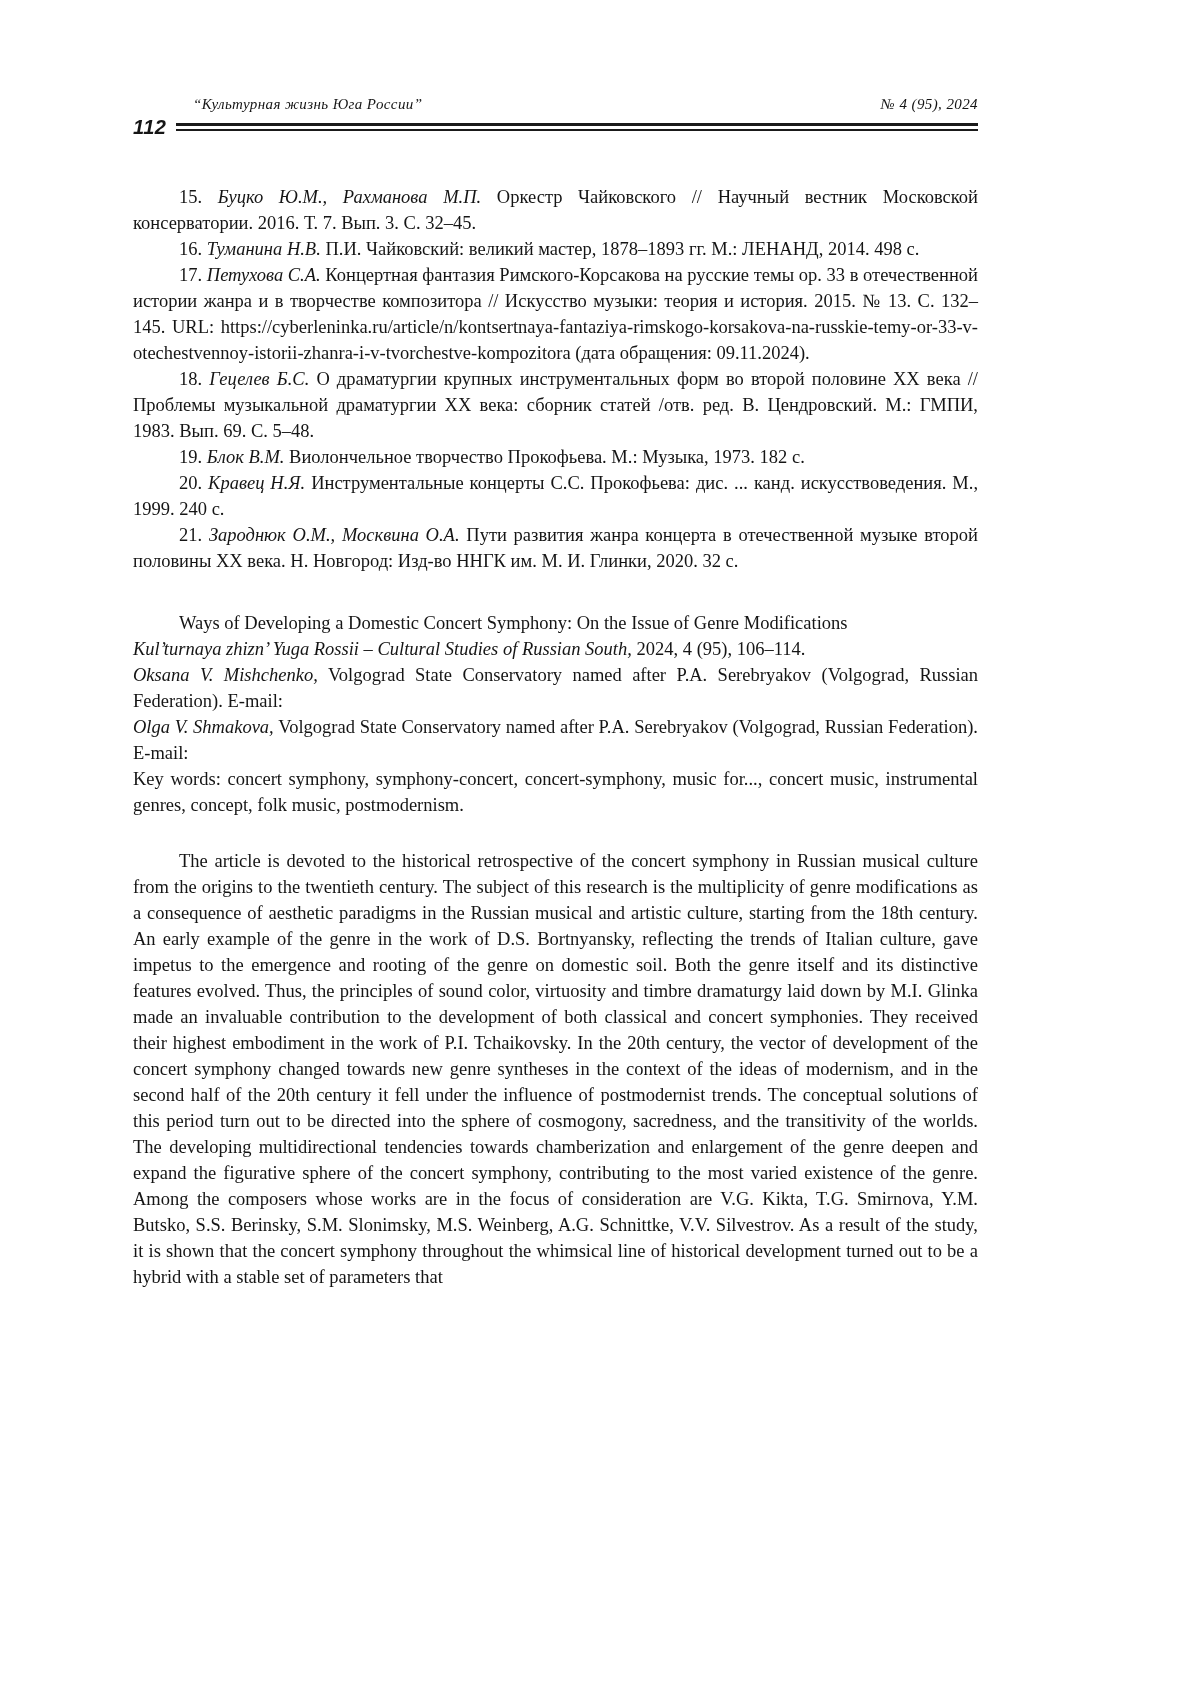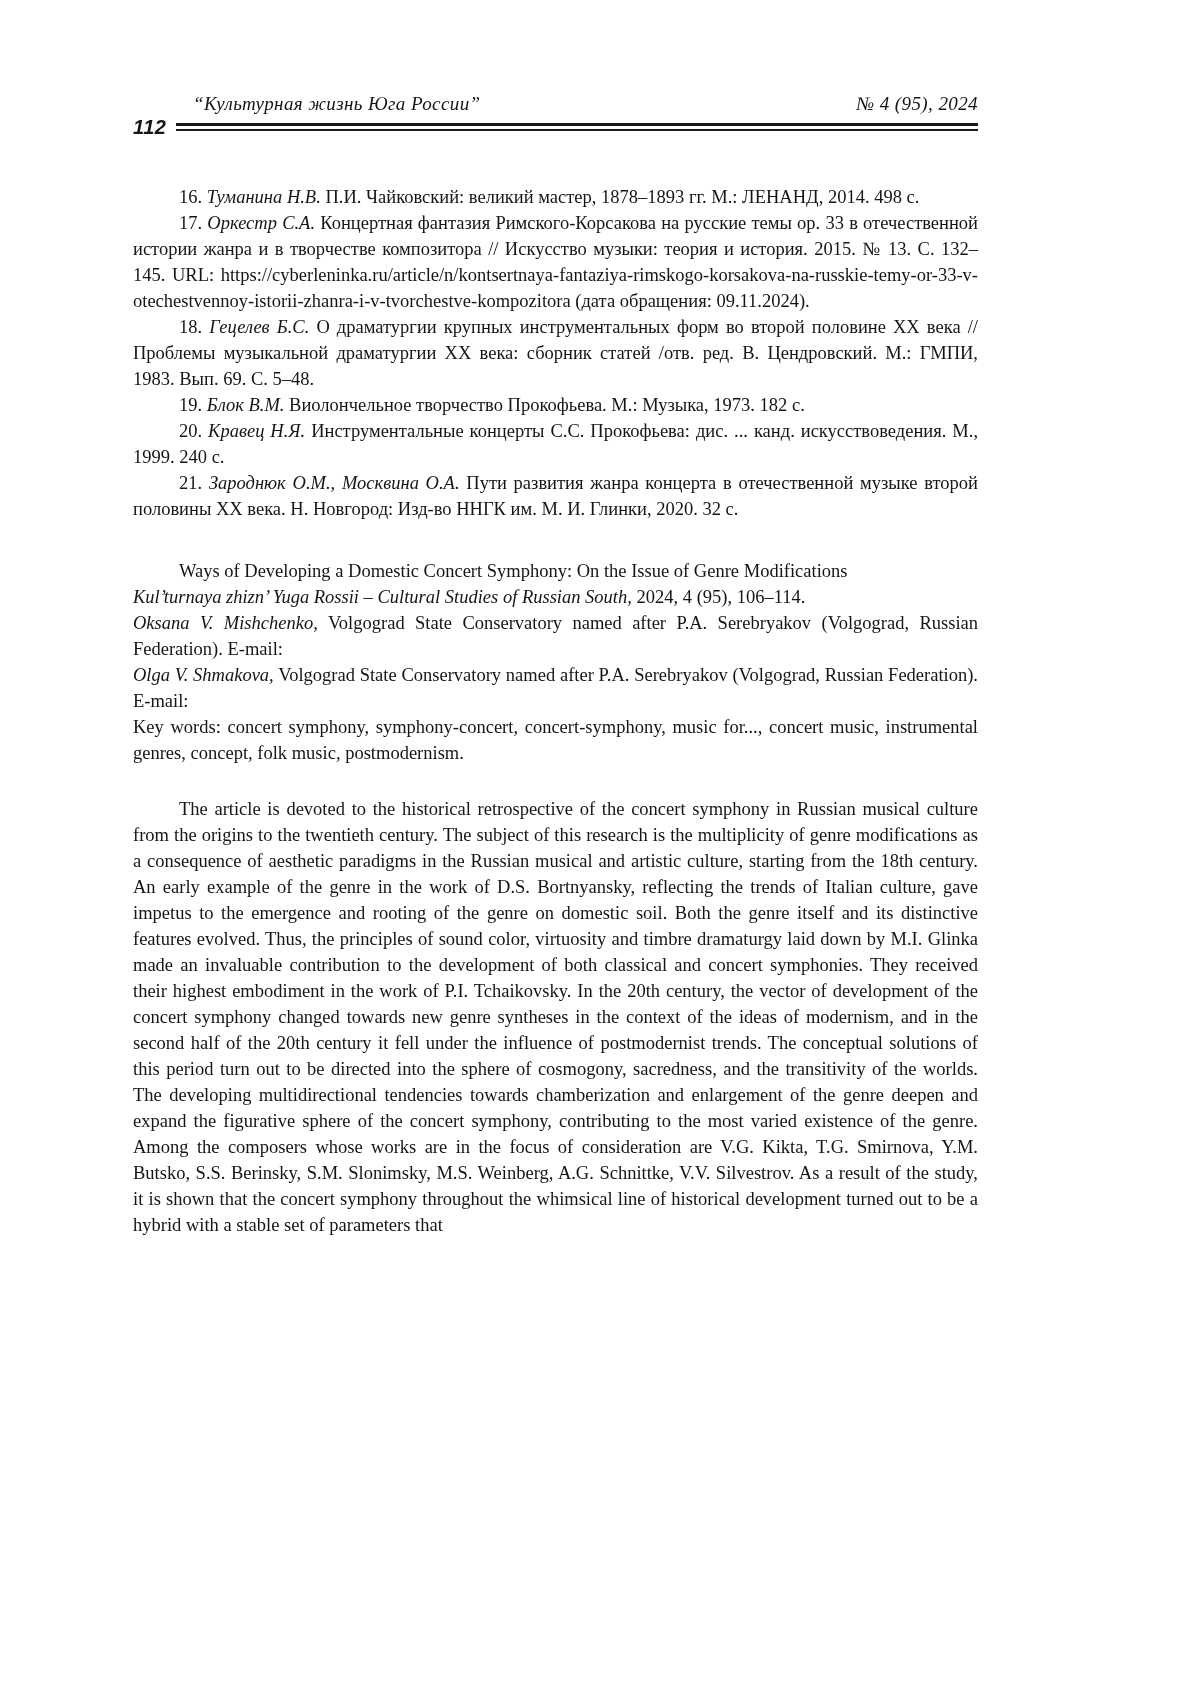--- a/index.html
+++ b/index.html
@@ -21,21 +21,21 @@
     top: 92px;
     width: 845px;
   }
   
   .hdr-text {
     display: flex;
     justify-content: space-between;
     align-items: baseline;
     padding-left: 60px;
     font-style: italic;
-    font-size: 19px;
+    font-size: 15px;
     letter-spacing: 0.4px;
     line-height: 24px;
   }
   .hdr-rule-row {
     display: flex;
     align-items: center;
     gap: 10px;
     margin-top: 2px;
     height: 18px;
     font-style: italic;
@@ -75,27 +75,32 @@
         <span class="page-number">112</span>
         <span class="rules">
           <span class="rule-a"></span>
           <span class="rule-b"></span>
         </span>
       </div>
     </header>
 
     <section class="refs" lang="ru">
       <p class="indent">
+        <span>15.</span>
+        <span class="it">Буцко Ю.М., Рахманова М.П.</span>
+        <span>Оркестр Чайковского // Научный вестник Московской консерватории. 2016. Т. 7. Вып. 3. С. 32–45.</span>
+      </p>
+      <p class="indent">
         <span>16.</span>
         <span class="it">Туманина Н.В.</span>
         <span>П.И. Чайковский: великий мастер, 1878–1893 гг. М.: ЛЕНАНД, 2014. 498 с.</span>
       </p>
       <p class="indent">
         <span>17.</span>
-        <span class="it">Оркестр С.А.</span>
+        <span class="it">Петухова С.А.</span>
         <span>Концертная фантазия Римского-Корсакова на русские темы ор. 33 в отечественной истории жанра и в творчестве композитора // Искусство музыки: теория и история. 2015. № 13. С. 132–145. URL: https://cyberleninka.ru/article/n/kontsertnaya-fantaziya-rimskogo-korsakova-na-russkie-temy-or-33-v-otechestvennoy-istorii-zhanra-i-v-tvorchestve-kompozitora (дата обращения: 09.11.2024).</span>
       </p>
       <p class="indent">
         <span>18.</span>
         <span class="it">Гецелев Б.С.</span>
         <span>О драматургии крупных инструментальных форм во второй половине XX века // Проблемы музыкальной драматургии XX века: сборник статей /отв. ред. В. Цендровский. М.: ГМПИ, 1983. Вып. 69. С. 5–48.</span>
       </p>
       <p class="indent">
         <span>19.</span>
         <span class="it">Блок В.М.</span>

